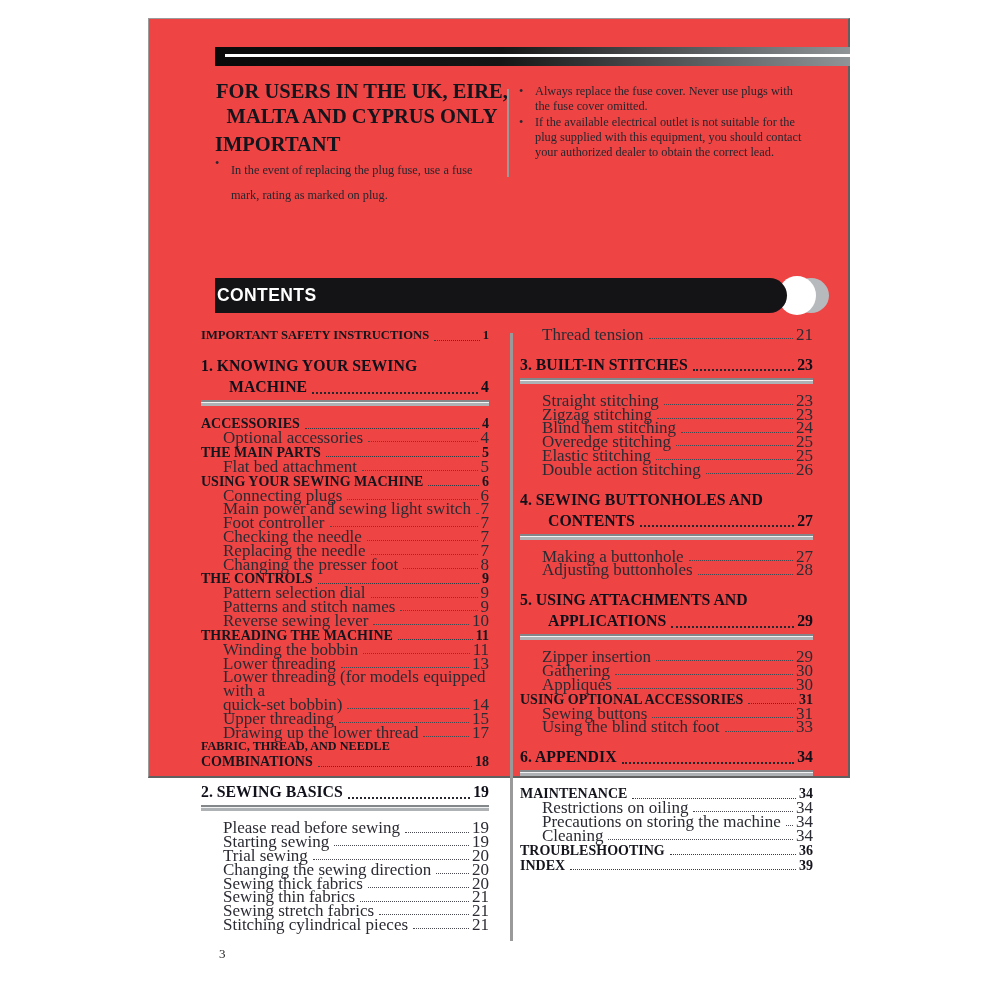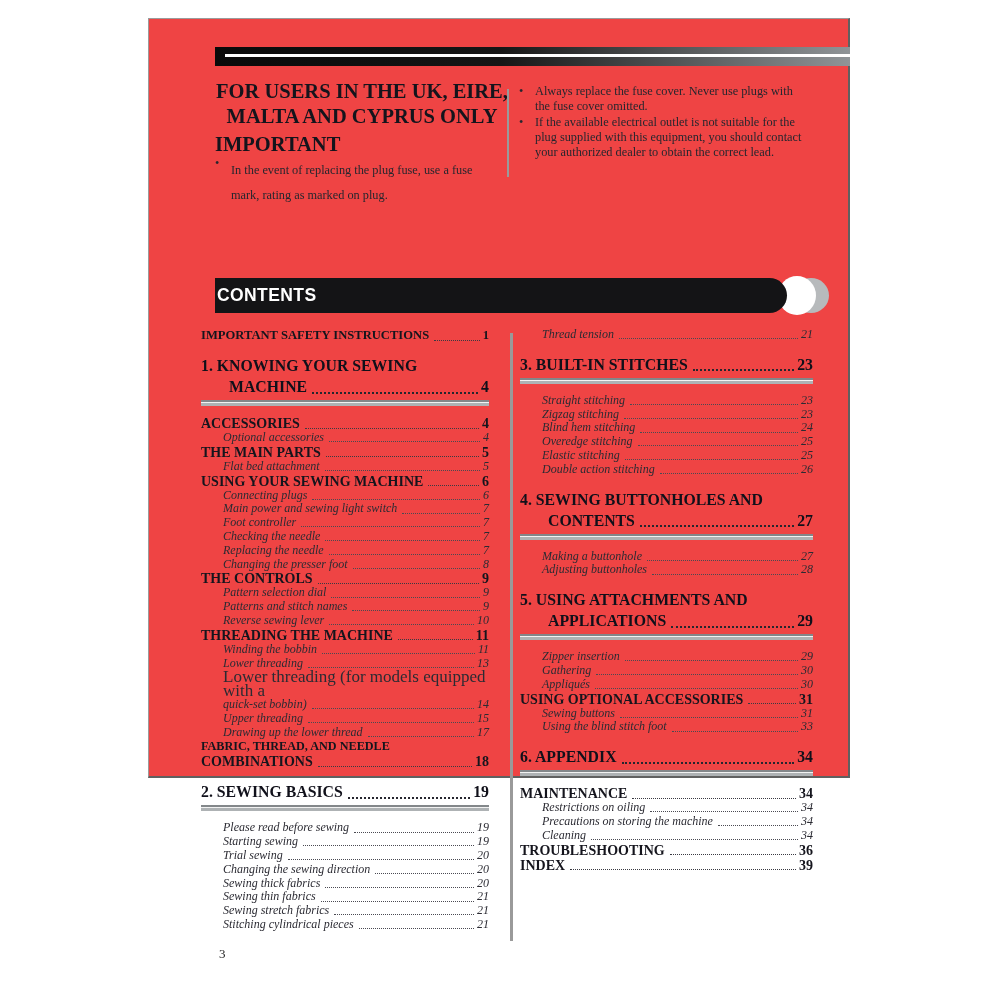--- a/index.html
+++ b/index.html
@@ -34,21 +34,21 @@
   .crescent-gray{position:absolute;left:644px;top:259px;width:36px;height:35px;background:#b7babc;border-radius:50%;z-index:1;}
   .crescent-mask{position:absolute;left:629px;top:257px;width:38px;height:39px;background:#fff;border-radius:50%;z-index:2;}
 
   
   .toc-left{position:absolute;left:52px;top:309px;width:288px;}
   .toc-right{position:absolute;left:371px;top:309px;width:293px;}
   .vdiv-main{position:absolute;left:361px;top:314px;width:2.5px;height:608px;background:#9a9a9a;}
 
   .row{display:flex;align-items:flex-end;}
   .dots{flex:1;margin:0 3px 2.5px 5px;border-bottom:1.6px dotted #4a4a52;}
-  .sub{font-size:12px;line-height:13.8px;color:#2b2b33;padding-left:22px;font-style:italic;}
+  .sub{font-size:17px;line-height:13.8px;color:#2b2b33;padding-left:22px;}
   .sub2-l1{font-size:17px;line-height:13.8px;color:#2b2b33;padding-left:22px;}
   .sec{font-weight:bold;font-size:14px;line-height:15px;color:#15151d;}
   .sec .dots{border-bottom:1.8px dotted #3a3a42;}
   .s1{font-size:12.6px;margin-bottom:10px;}
   .sec2-l1{font-weight:bold;font-size:12.2px;line-height:15px;color:#15151d;}
   .chap{font-weight:bold;font-size:15.8px;line-height:21px;color:#10101a;margin-top:12px;}
   .chap .dots{border-bottom:2.2px dotted #26262e;margin-bottom:3.5px;}
   .chap .ind{padding-left:28px;}
   .rule{height:6px;margin:3px 0 10px 0;
         background:linear-gradient(#83878a 0,#83878a 38%,#f2f2f2 38%,#f2f2f2 52%,#aeb2b4 52%,#aeb2b4 100%);}

